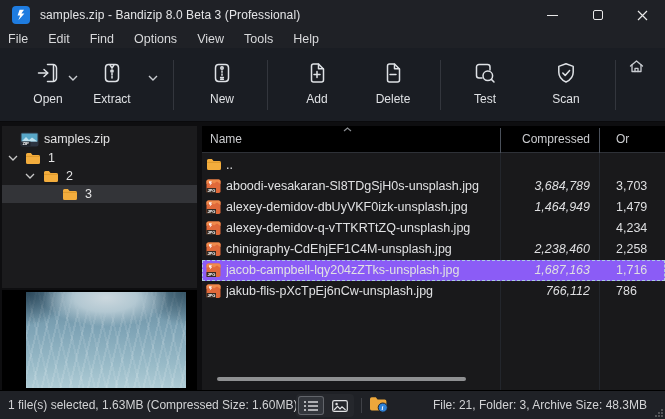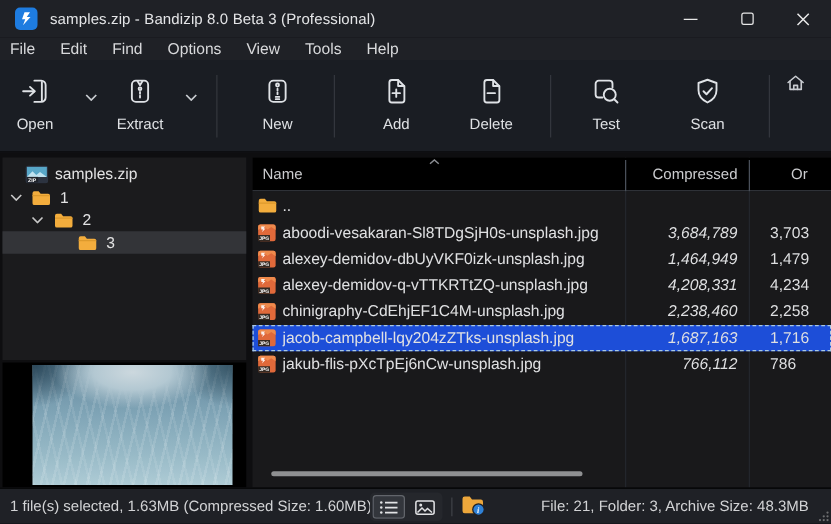--- a/index.html
+++ b/index.html
@@ -57,21 +57,21 @@
       linear-gradient(180deg, #64889c 0%, #7fa4b6 40%, #98bac7 75%, #aecbd5 100%); }
 
   .file-list { position:absolute; left:202px; top:126px; width:463px; height:264px;
     background:#19191b; }
   .fl-header { position:absolute; left:0; top:0; width:463px; height:27px;
     background:#000000; border-bottom:1px solid #2e3137; }
   .fl-h { position:absolute; top:0; font-size:12px; color:#cbcccf; line-height:27px; }
   .col-line { position:absolute; top:0; width:1px; height:264px; background:#23262c; }
   .col-line-h { position:absolute; top:2px; width:1px; height:25px; background:#4a505a; }
   .lrow { position:absolute; left:0; width:463px; height:21px; }
-  .lrow.sel { background:#1d4ed8; outline:1px dashed #aac9e2; outline-offset:-1px; }
+  .lrow.sel { background:#8b5cf6; outline:1px dashed #aac9e2; outline-offset:-1px; }
   .licon { position:absolute; left:4px; top:3px; }
   .lname { position:absolute; left:24px; top:0; font-size:12.5px; color:#e0e1e3;
     line-height:21px; white-space:nowrap; max-width:270px; overflow:hidden; }
   .lcomp { position:absolute; left:240px; top:0; width:148px; text-align:right;
     font-size:12.5px; color:#dedfe1; line-height:21px;font-style:italic; }
   .lorig { position:absolute; left:414px; top:0; width:49px; font-size:12.5px;
     color:#dedfe1; line-height:21px; white-space:nowrap; overflow:hidden; }
   .hscroll-thumb { position:absolute; left:15px; top:251px; width:249px; height:4px;
     background:#8f9092; border-radius:2px; }
 
@@ -126,21 +126,21 @@
     <span class="menu-item">Edit</span>
     <span class="menu-item">Find</span>
     <span class="menu-item">Options</span>
     <span class="menu-item">View</span>
     <span class="menu-item">Tools</span>
     <span class="menu-item">Help</span>
   </div>
 
   <div class="toolbar">
 
-    <div class="tbtn" style="left:0;width:56px">
+    <div class="tbtn" style="left:20px;width:56px">
       <span class="ticon">
         <svg width="26" height="26" viewBox="0 0 26 26" fill="none" stroke="#dfe2e6" stroke-width="1.5" stroke-linecap="round" stroke-linejoin="round">
           <path d="M12.5 4.5 h5.5 a3.5 3.5 0 0 1 3.5 3.5 v10 a3.5 3.5 0 0 1 -3.5 3.5 h-5.5"></path>
           <path d="M18.5 5.5 v15"></path>
           <path d="M3.5 13 h9"></path>
             <path d="M9 9.5 l3.8 3.5 -3.8 3.5"></path>
         </svg>
       </span>
       <span class="tlabel">Open</span>
     </div>
@@ -298,21 +298,21 @@
   <div class="file-list">
     <div class="col-line" style="left:298px"></div>
     <div class="col-line" style="left:397px"></div>
 
     <div class="fl-header">
       <svg style="position:absolute;left:141px;top:1px" width="9" height="5" viewBox="0 0 9 5" fill="none" stroke="#8a8d92" stroke-width="1.2">
           <path d="M1 4 L4.5 1 L8 4"></path>
         </svg>
       <span class="fl-h" style="left:8px">Name</span>
       <span class="fl-h" style="left:240px;width:148px;text-align:right">Compressed</span>
-      <span class="fl-h" style="left:414px;width:47px;text-align:center">Or</span>
+      <span class="fl-h" style="left:414px;width:47px;text-align:left">Or</span>
       <div class="col-line-h" style="left:298px"></div>
       <div class="col-line-h" style="left:397px"></div>
     </div>
 
     <div class="lrow" style="top:29px">
       <span class="licon">
         <svg width="16" height="13" viewBox="0 0 16 13">
             <path d="M1 2.5 A1.5 1.5 0 0 1 2.5 1 h3.4 l1.6 2 h6 A1.5 1.5 0 0 1 15 4.5 v6 A1.5 1.5 0 0 1 13.5 12 h-11 A1.5 1.5 0 0 1 1 10.5 Z" fill="#f3ad3d"></path>
             <path d="M1 4.4 h14" stroke="#dd9a2d" stroke-width="1"></path>
           </svg>
@@ -356,21 +356,20 @@
       <span class="licon">
         <svg width="15" height="15" viewBox="0 0 15 15">
             <rect x="0.5" y="0.5" width="14" height="13.5" rx="1.8" fill="#e0693a"></rect>
             <path d="M0.5 5 L5 2 L8 4.5 L11 2.5 L14.5 5 V2.3 A1.8 1.8 0 0 0 12.7 0.5 H2.3 A1.8 1.8 0 0 0 0.5 2.3 Z" fill="#ef8a4c"></path>
             <path d="M3 2.2 l3 0 -1 1.6 1.4 0 -2.8 3 0.8 -2.2 -1.4 0 z" fill="#ffffff" opacity="0.9"></path>
             <rect x="0.5" y="9" width="9.5" height="5" fill="#352a23"></rect>
             <text x="1.4" y="13.2" font-size="4" fill="#ffffff" font-family="Liberation Sans, sans-serif" font-weight="bold">JPG</text>
           </svg>
       </span>
       <span class="lname">alexey-demidov-q-vTTKRTtZQ-unsplash.jpg</span>
-      <span class="lcomp">4,208,331</span>
       <span class="lorig">4,234</span>
     </div>
 
     <div class="lrow" style="top:113px">
       <span class="licon">
         <svg width="15" height="15" viewBox="0 0 15 15">
             <rect x="0.5" y="0.5" width="14" height="13.5" rx="1.8" fill="#e0693a"></rect>
             <path d="M0.5 5 L5 2 L8 4.5 L11 2.5 L14.5 5 V2.3 A1.8 1.8 0 0 0 12.7 0.5 H2.3 A1.8 1.8 0 0 0 0.5 2.3 Z" fill="#ef8a4c"></path>
             <path d="M3 2.2 l3 0 -1 1.6 1.4 0 -2.8 3 0.8 -2.2 -1.4 0 z" fill="#ffffff" opacity="0.9"></path>
             <rect x="0.5" y="9" width="9.5" height="5" fill="#352a23"></rect>

